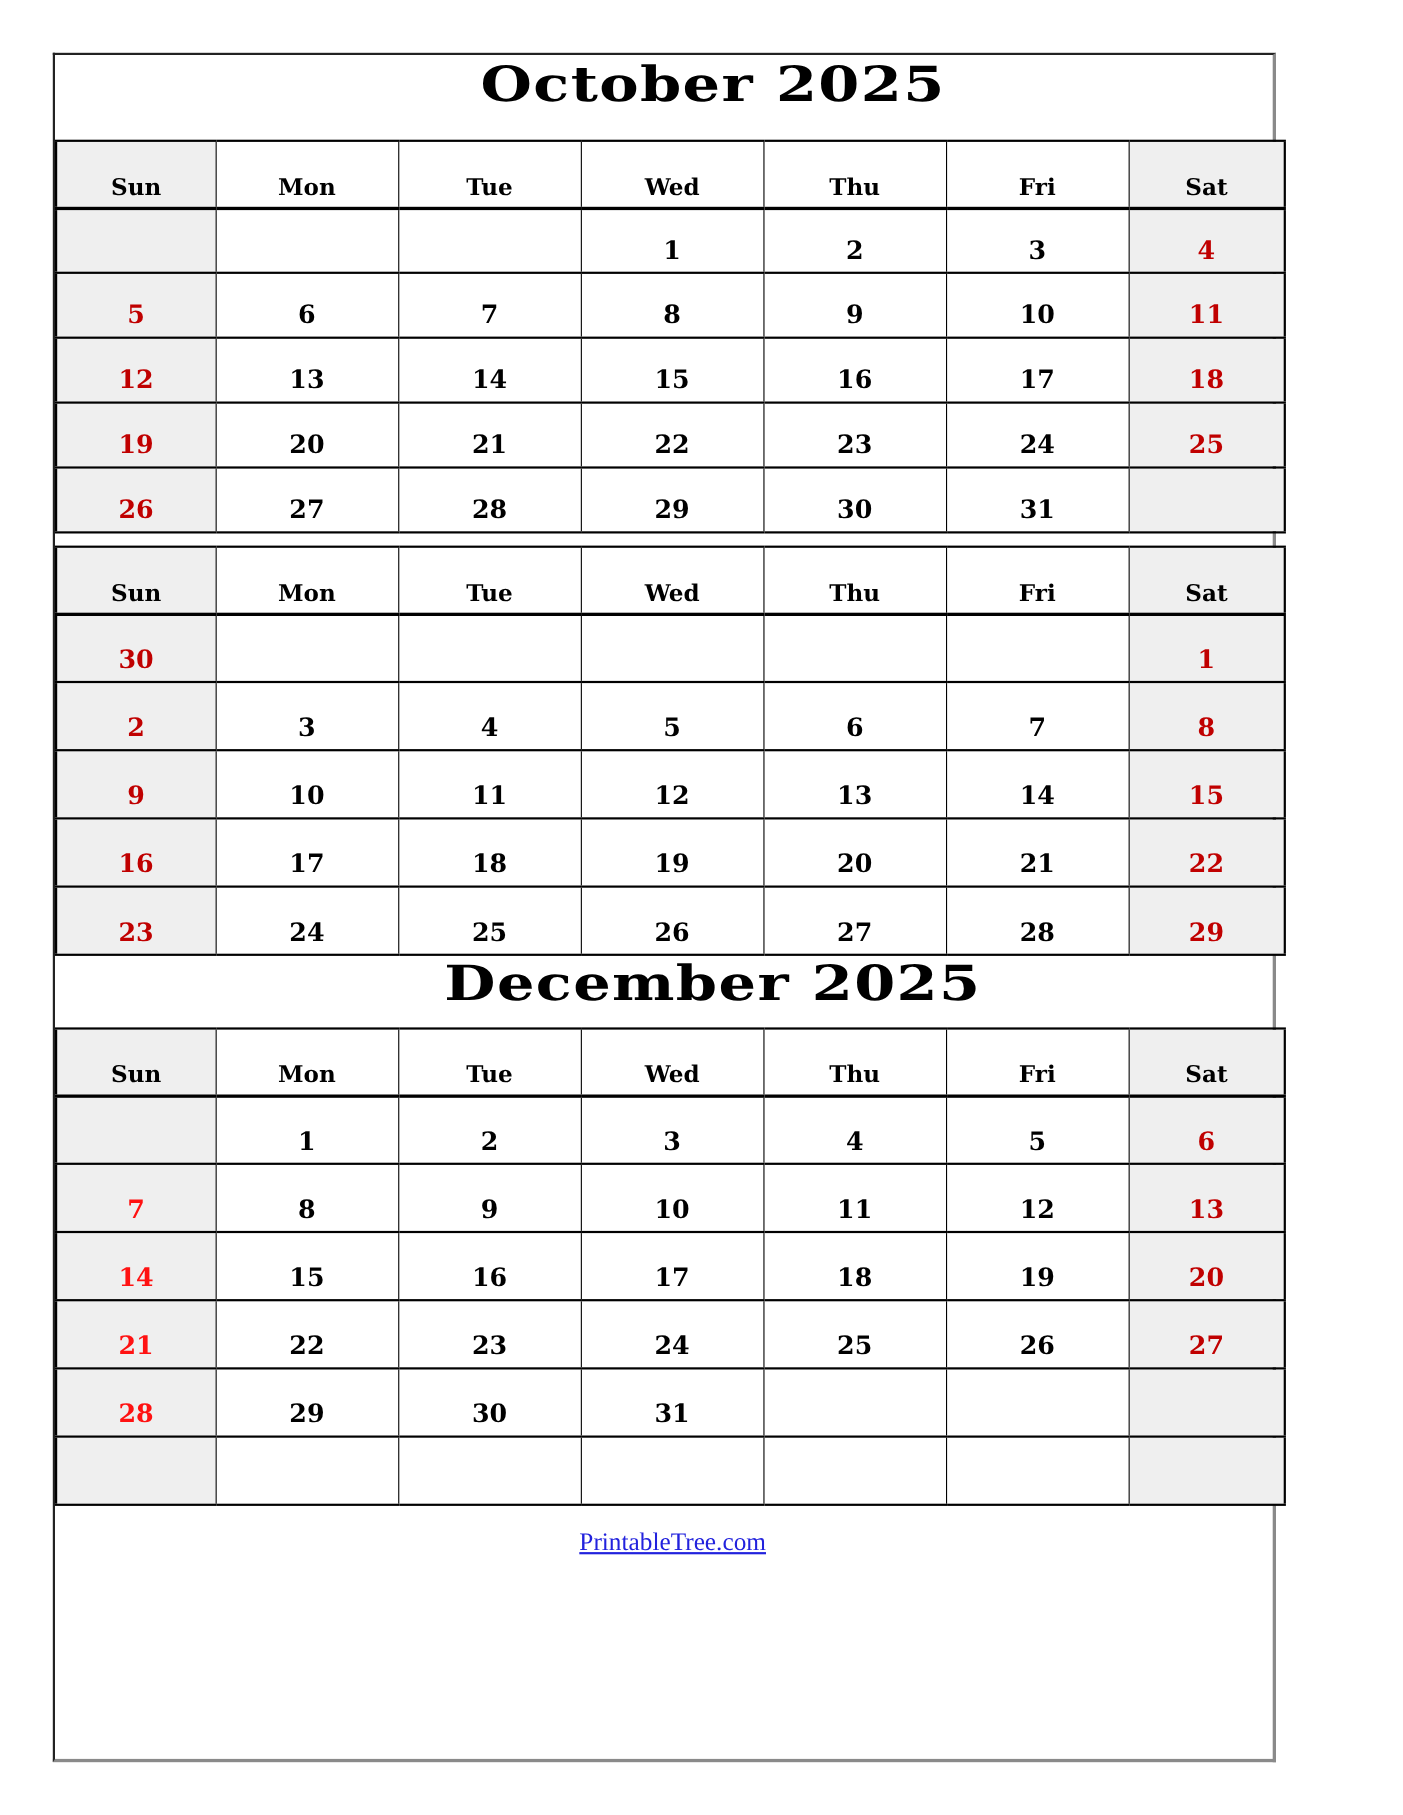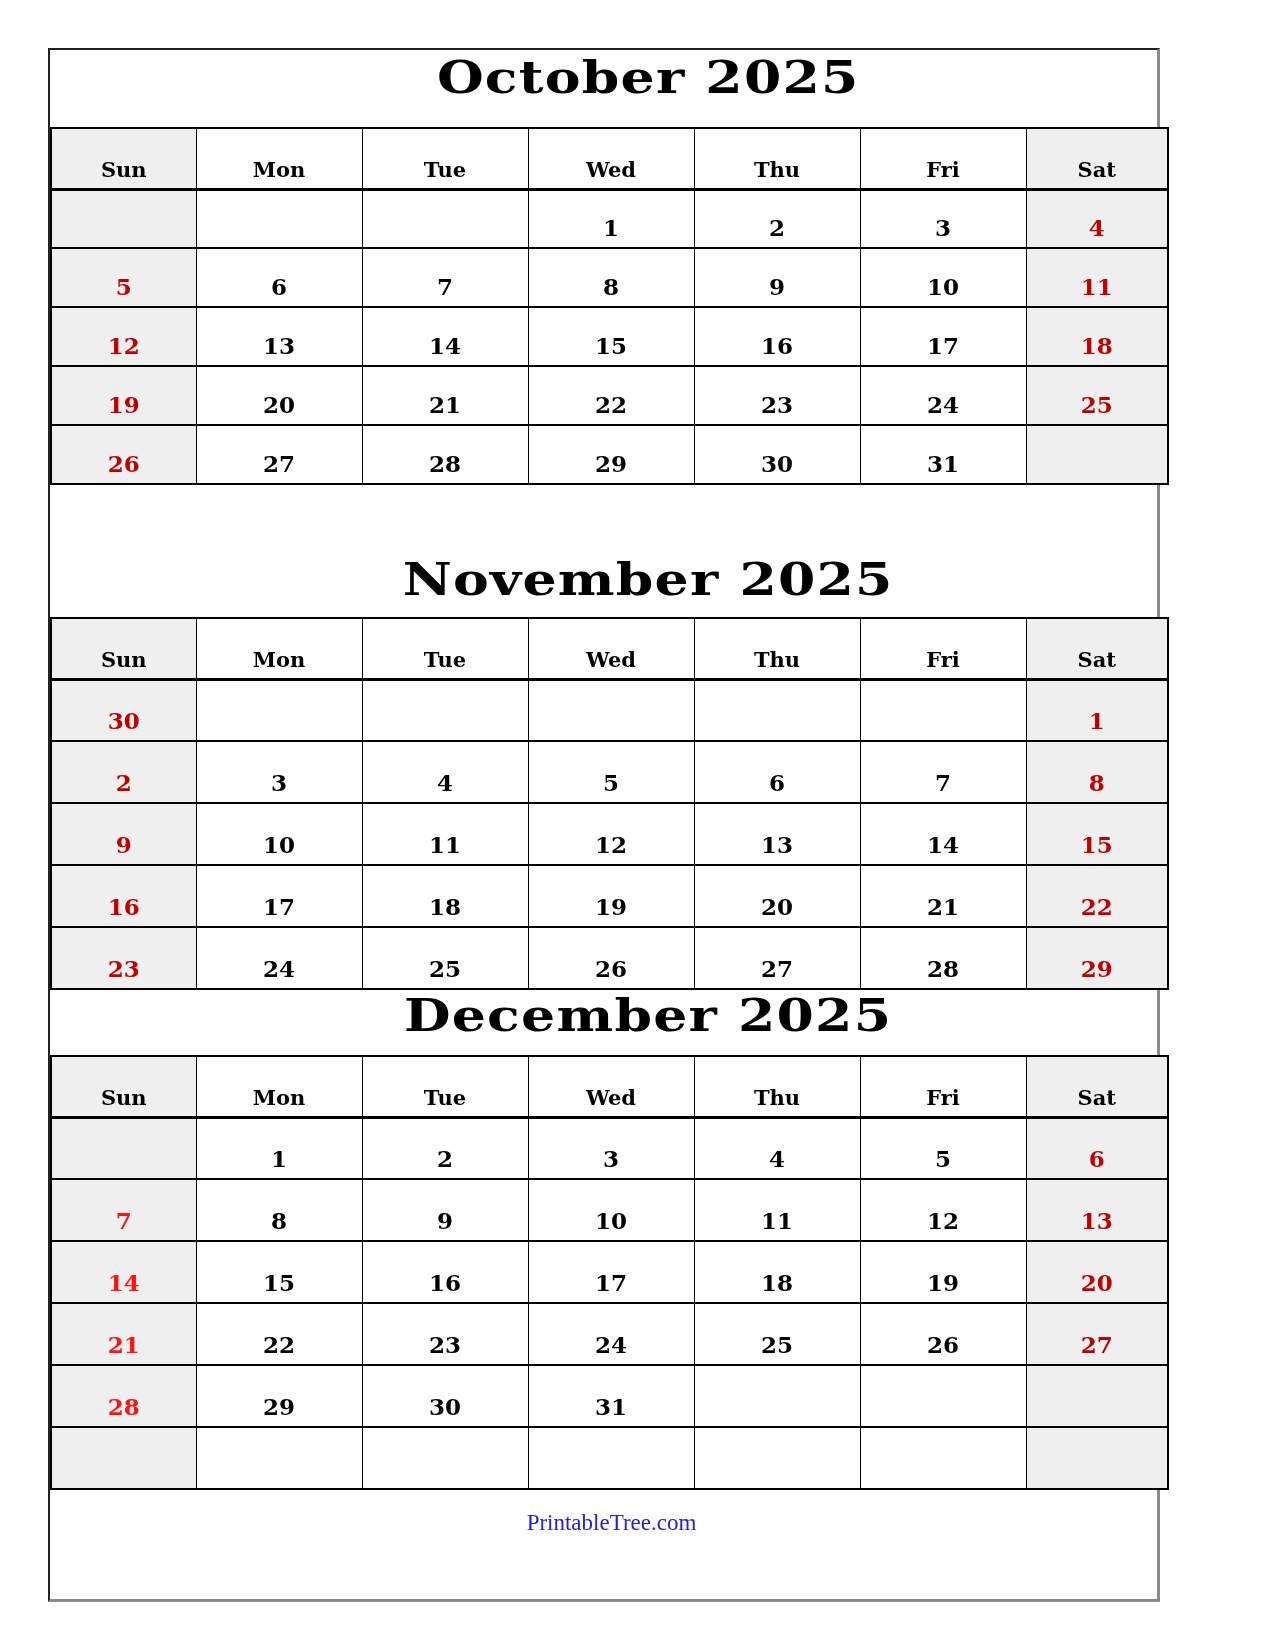--- a/index.html
+++ b/index.html
@@ -81,20 +81,21 @@
 
   .footer{
     margin-top:18px;
     text-align:center;
     font-family:"Liberation Serif", serif;
     font-size:23px;
     line-height:30px;
   }
   .footer a{
     color:var(--link-blue,#2222DD);
+    text-decoration:underline;
     cursor:pointer;
     margin-left:16px;
   }
 </style>
 </head>
 <body>
 
 <div class="page" style="--dark-red: #C00000; --bright-red: #FF1212; --weekend-bg: #EFEFEF; --link-blue: #2222DD;">
   <div class="page-frame">
 
@@ -166,23 +167,20 @@
               <td>28</td>
               <td>29</td>
               <td>30</td>
               <td>31</td>
               <td class="weekend" style="color: rgb(192, 0, 0);"></td>
             </tr>
           </tbody>
       </table>
     </div>
 
-    <h2 class="month-title t-nov">
-      <span class="wide">November 2025</span>
-    </h2>
     <div class="month m-nov">
       <table class="cal rows-62">
         <colgroup>
           <col style="width:145px">
             <col style="width:166px">
             <col style="width:166px">
           <col style="width:166px">
             <col style="width:166px">
             <col style="width:166px">
           <col style="width:142px">

